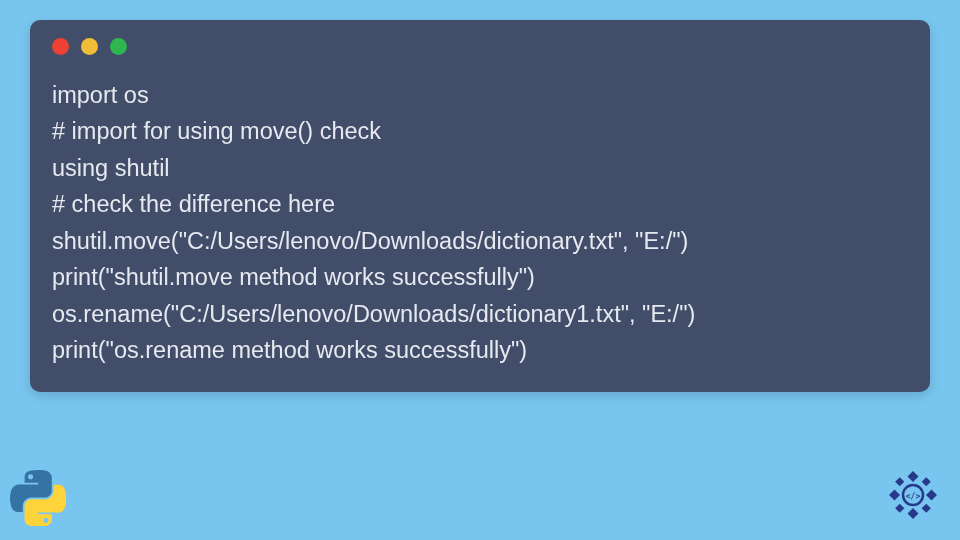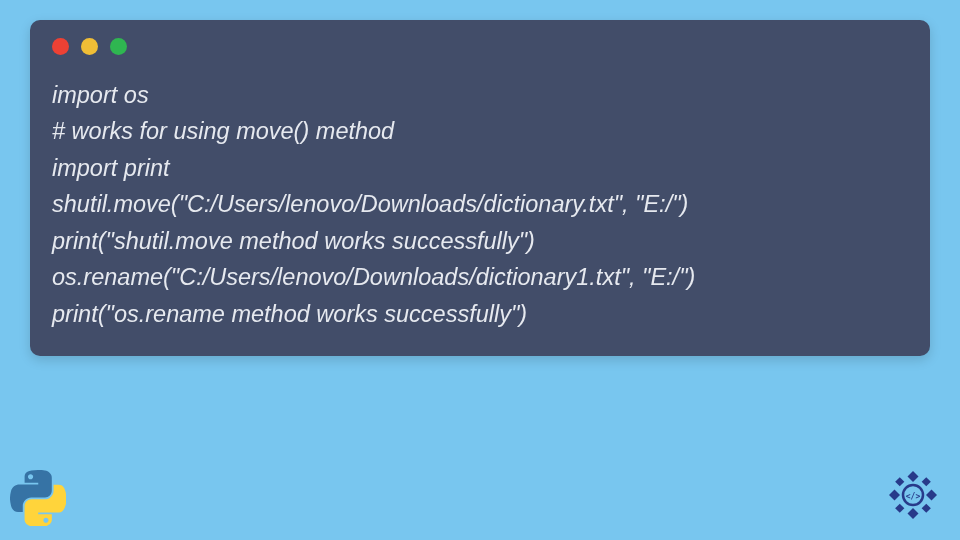--- a/index.html
+++ b/index.html
@@ -13,21 +13,20 @@
   }
   .code-window {
     position: absolute;
     top: 20px;
     left: 30px;
     right: 30px;
     background: #424d69;
     border-radius: 10px;
     padding: 18px 22px 24px 22px;
     box-shadow: 0 4px 12px rgba(0,0,0,0.15);
-    font-style: italic;
   }
   .traffic-lights {
     display: flex;
     gap: 12px;
     margin-bottom: 22px;
   }
   .traffic-dot {
     width: 17px;
     height: 17px;
     border-radius: 50%;
@@ -70,22 +69,23 @@
 <body>
 
 <div class="code-window">
   <div class="traffic-lights">
     <div class="traffic-dot red"></div>
     <div class="traffic-dot yellow"></div>
     <div class="traffic-dot green"></div>
   </div>
   <div class="code-block">
     <span class="code-line">import os</span>
-    <span class="code-line"># works for using move() method</span>
-    <span class="code-line">import print</span>
+    <span class="code-line"># import for using move() check</span>
+    <span class="code-line">using shutil</span>
+    <span class="code-line"># check the difference here</span>
     <span class="code-line">shutil.move("C:/Users/lenovo/Downloads/dictionary.txt", "E:/")</span>
     <span class="code-line">print("shutil.move method works successfully")</span>
     <span class="code-line">os.rename("C:/Users/lenovo/Downloads/dictionary1.txt", "E:/")</span>
     <span class="code-line">print("os.rename method works successfully")</span>
   </div>
 </div>
 
 <div class="logo-python">
   <svg viewBox="0 0 110 110" xmlns="http://www.w3.org/2000/svg">
     <path fill="#3673A5" d="M54.9 0c-4.6.02-9 .4-12.8 1.1-11.3 2-13.4 6.2-13.4 13.9v10.2h26.8v3.4H18.6c-7.8 0-14.6 4.7-16.8 13.6C-.6 52.3-.7 58.6 1.8 69c1.9 7.7 6.3 13.6 14.1 13.6h9.2V70.4c0-8.8 7.6-16.6 16.8-16.6h26.8c7.5 0 13.4-6.2 13.4-13.7V15c0-7.3-6.2-12.8-13.4-14C63.9.2 59.5-.02 54.9 0zM40.4 8.2c2.8 0 5.1 2.3 5.1 5.1 0 2.8-2.3 5.1-5.1 5.1-2.8 0-5.1-2.3-5.1-5.1 0-2.8 2.3-5.1 5.1-5.1z"></path>

